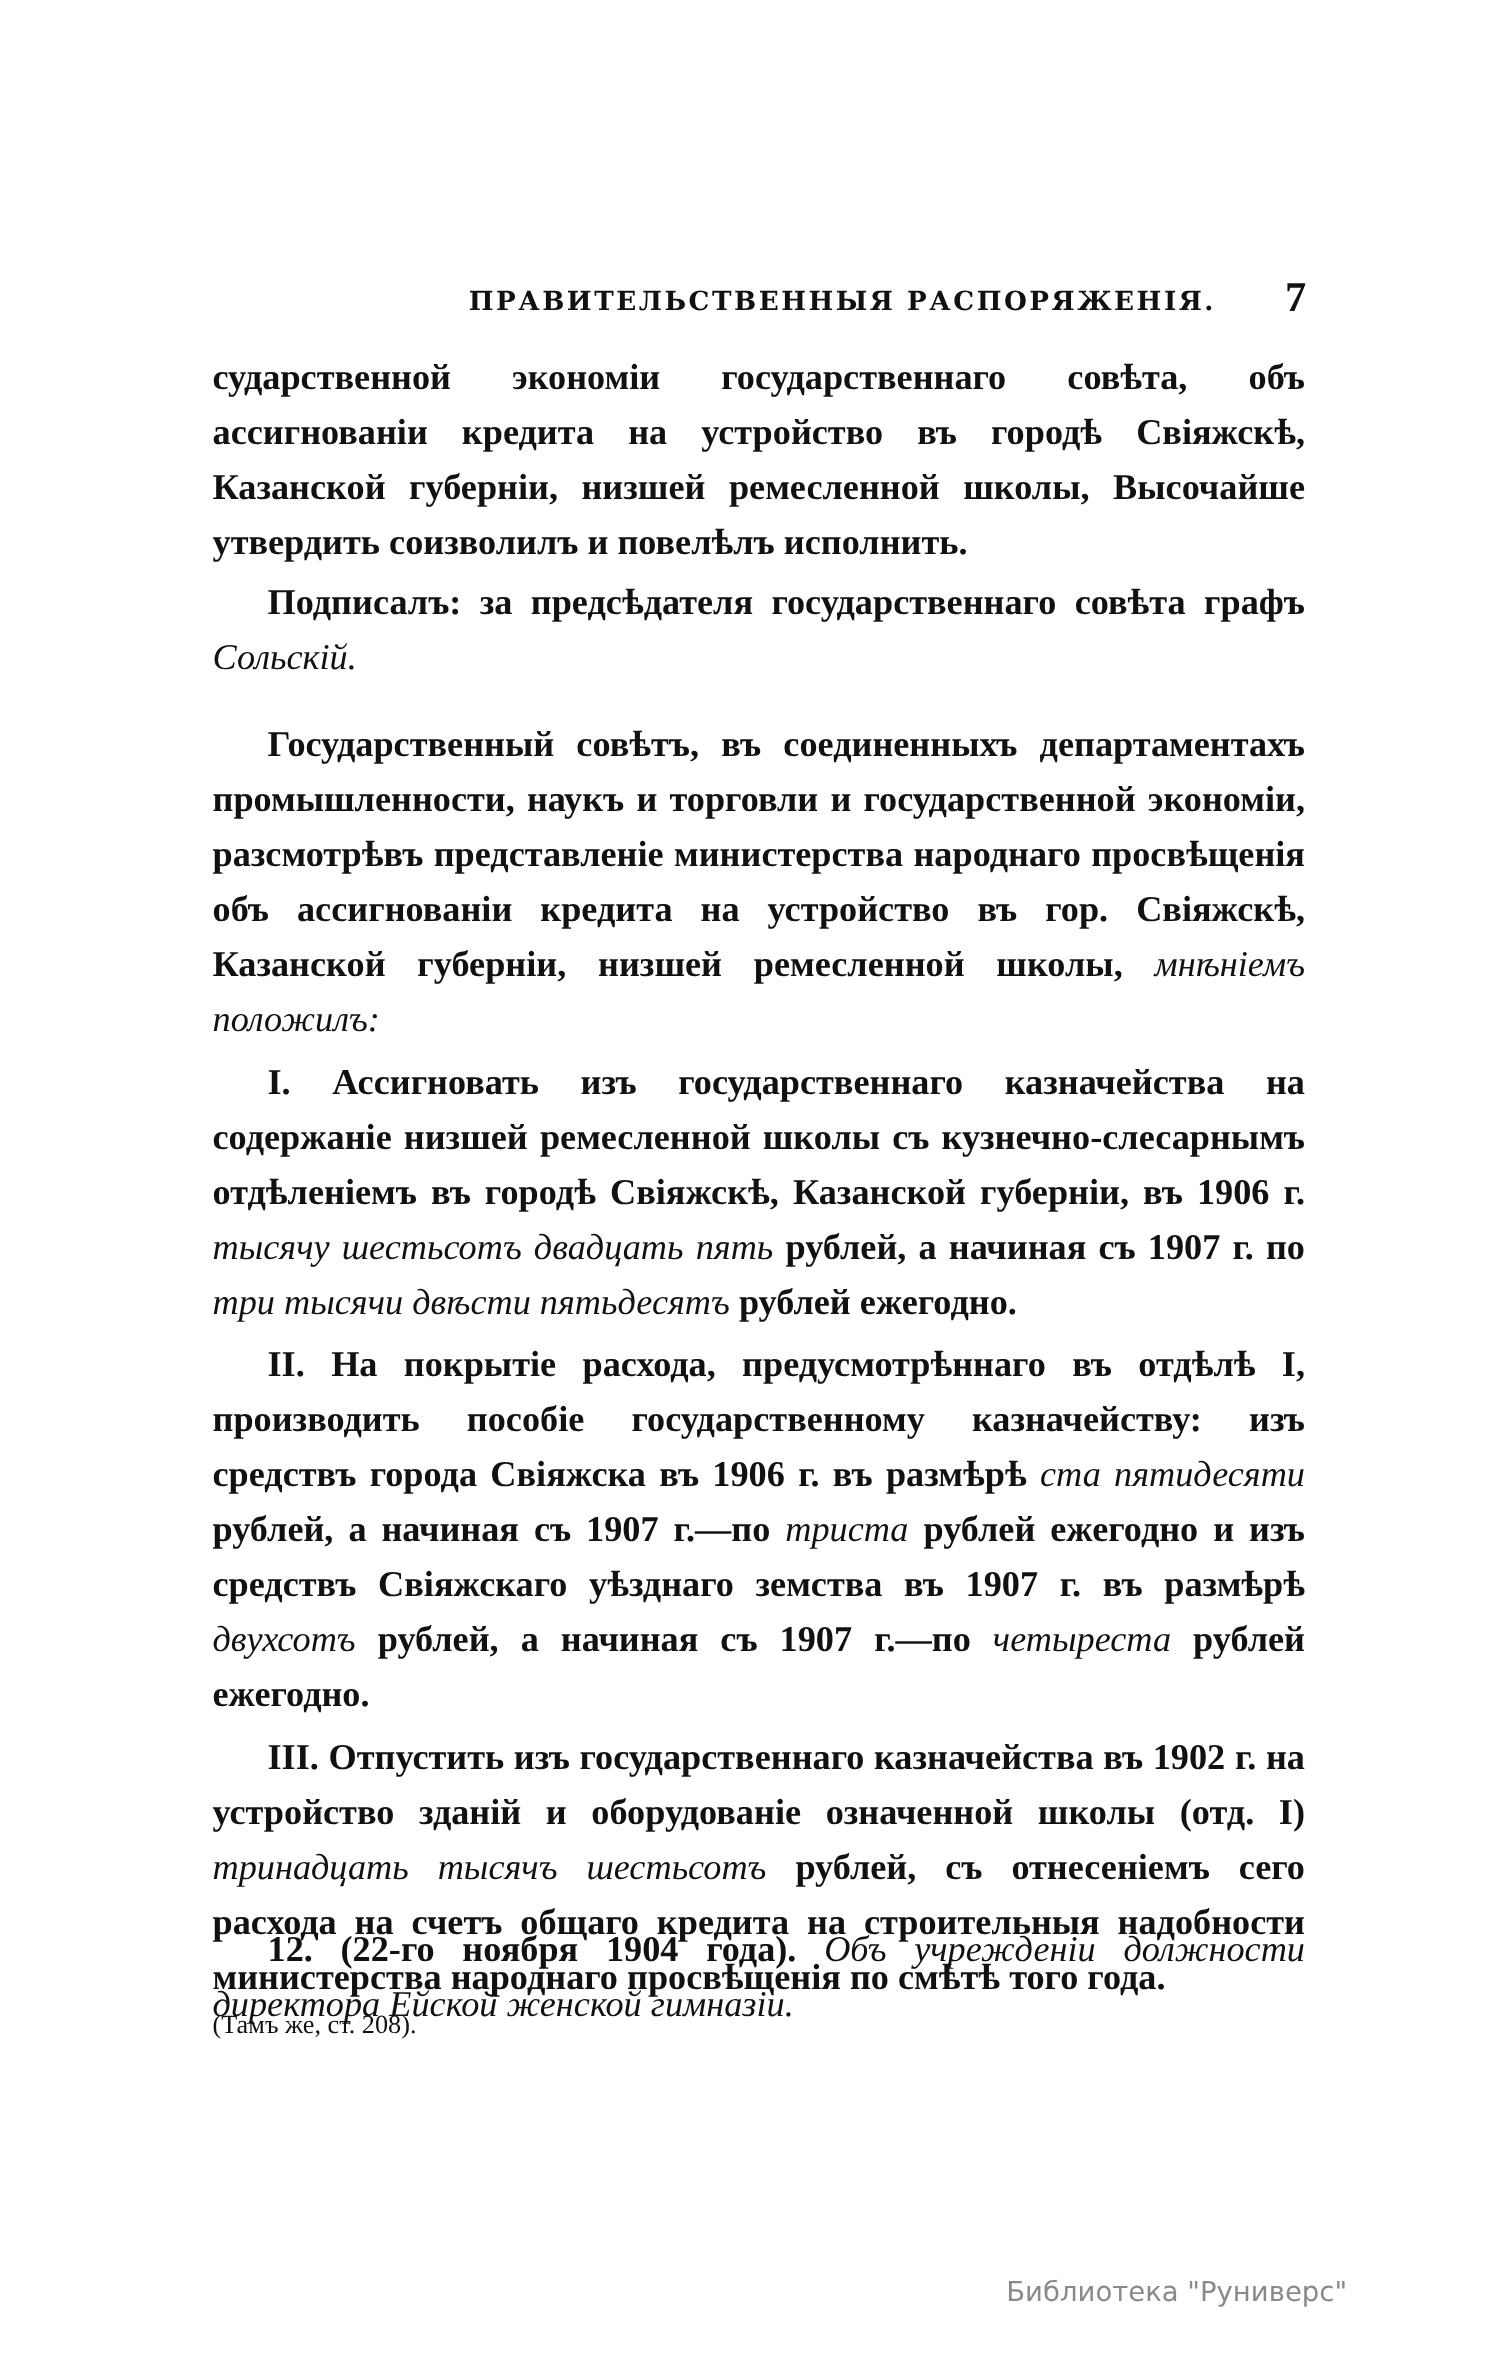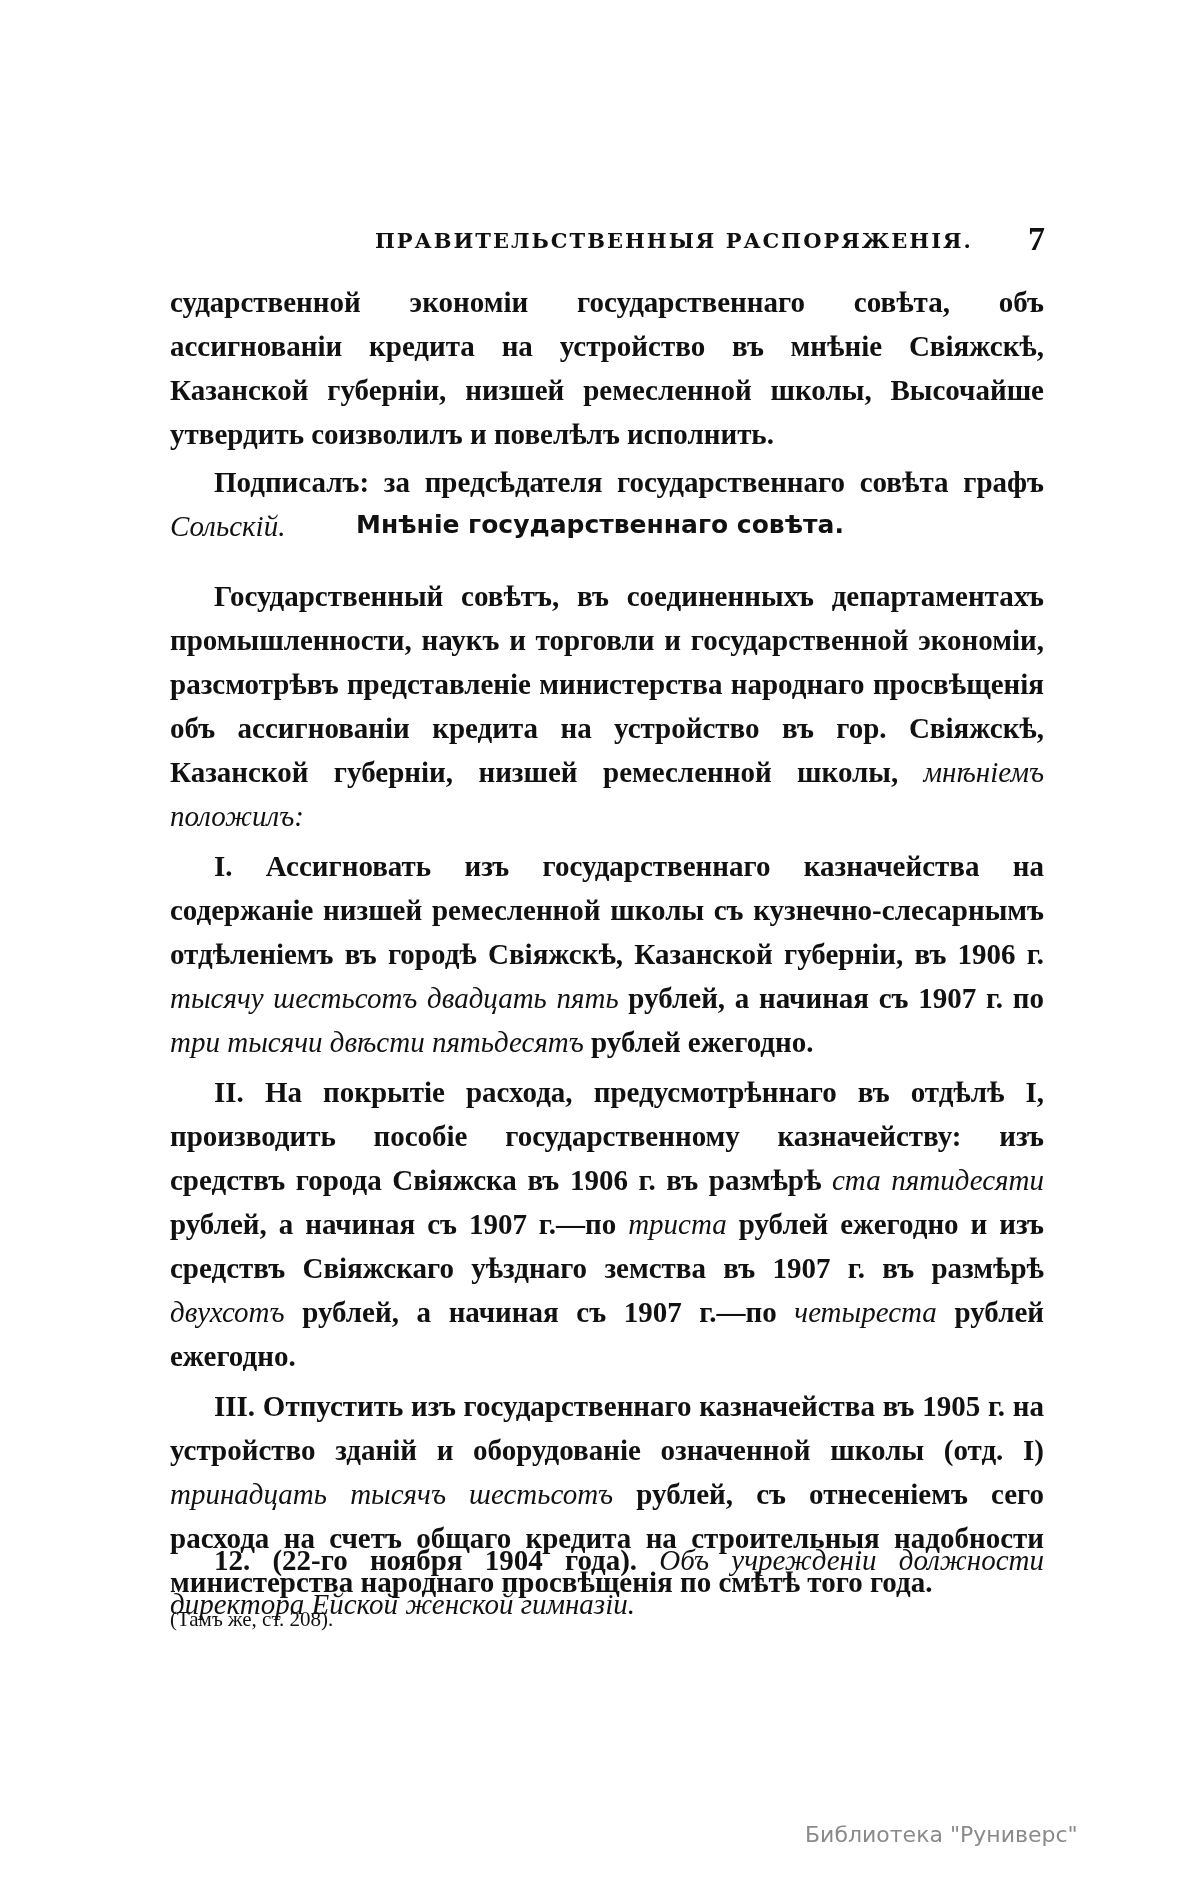--- a/index.html
+++ b/index.html
@@ -34,34 +34,33 @@
   </style>
 </head>
 <body>
 
 <div class="page">
 
   <div class="running-head">ПРАВИТЕЛЬСТВЕННЫЯ РАСПОРЯЖЕНІЯ.</div>
   <div class="page-number">7</div>
 
   <div class="body-text" style="top:280px;">
-    <p>сударственной экономіи государственнаго совѣта, объ ассигнованіи кредита на устройство въ мнѣніе Свіяжскѣ, Казанской губерніи, низшей ремесленной школы, Высочайше утвердить соизволилъ и повелѣлъ исполнить.</p>
+    <p>сударственной экономіи государственнаго совѣта, объ ассигнованіи кредита на устройство въ городѣ Свіяжскѣ, Казанской губерніи, низшей ремесленной школы, Высочайше утвердить соизволилъ и повелѣлъ исполнить.</p>
     <p class="indent" style="margin-top:4px;"><span>Подписалъ: за предсѣдателя государственнаго совѣта графъ </span><span class="it">Сольскій.</span></p>
   </div>
 
-  <div class="center-heading">Мнѣніе государственнаго совѣта.</div>
 
   <div class="body-text" style="top:574px;">
     <p class="indent"><span>Государственный совѣтъ, въ соединенныхъ департаментахъ промышленности, наукъ и торговли и государственной экономіи, разсмотрѣвъ представленіе министерства народнаго просвѣщенія объ ассигнованіи кредита на устройство въ гор. Свіяжскѣ, Казанской губерніи, низшей ремесленной школы, </span><span class="it">мнѣніемъ положилъ:</span></p>
 
     <p class="indent" style="margin-top:6px;"><span>I. Ассигновать изъ государственнаго казначейства на содержаніе низшей ремесленной школы съ кузнечно-слесарнымъ отдѣленіемъ въ городѣ Свіяжскѣ, Казанской губерніи, въ 1906 г. </span><span class="it">тысячу шестьсотъ двадцать пять</span><span> рублей, а начиная съ 1907 г. по </span><span class="it">три тысячи двѣсти пятьдесятъ</span><span> рублей ежегодно.</span></p>
 
     <p class="indent" style="margin-top:6px;"><span>II. На покрытіе расхода, предусмотрѣннаго въ отдѣлѣ I, производить пособіе государственному казначейству: изъ средствъ города Свіяжска въ 1906 г. въ размѣрѣ </span><span class="it">ста пятидесяти</span><span> рублей, а начиная съ 1907 г.—по </span><span class="it">триста</span><span> рублей ежегодно и изъ средствъ Свіяжскаго уѣзднаго земства въ 1907 г. въ размѣрѣ </span><span class="it">двухсотъ</span><span> рублей, а начиная съ 1907 г.—по </span><span class="it">четыреста</span><span> рублей ежегодно.</span></p>
 
-    <p class="indent" style="margin-top:6px;"><span>III. Отпустить изъ государственнаго казначейства въ 1905 г. на устройство зданій и оборудованіе означенной школы (отд. I) </span><span class="it">тринадцать тысячъ шестьсотъ</span><span> рублей, съ отнесеніемъ сего расхода на счетъ общаго кредита на строительныя надобности министерства народнаго просвѣщенія по смѣтѣ того года.</span></p>
+    <p class="indent" style="margin-top:6px;"><span>III. Отпустить изъ государственнаго казначейства въ 1902 г. на устройство зданій и оборудованіе означенной школы (отд. I) </span><span class="it">тринадцать тысячъ шестьсотъ</span><span> рублей, съ отнесеніемъ сего расхода на счетъ общаго кредита на строительныя надобности министерства народнаго просвѣщенія по смѣтѣ того года.</span></p>
 
     <p class="ref">(Тамъ же, ст. 208).</p>
   </div>
 
   <div class="body-text" style="top:1538px;">
     <p class="indent"><span>12. (22-го ноября 1904 года). </span><span class="it">Объ учрежденіи должности директора Ейской женской гимназіи.</span></p>
   </div>
 
   <div class="watermark">Библиотека "Руниверс"</div>
 </div>

